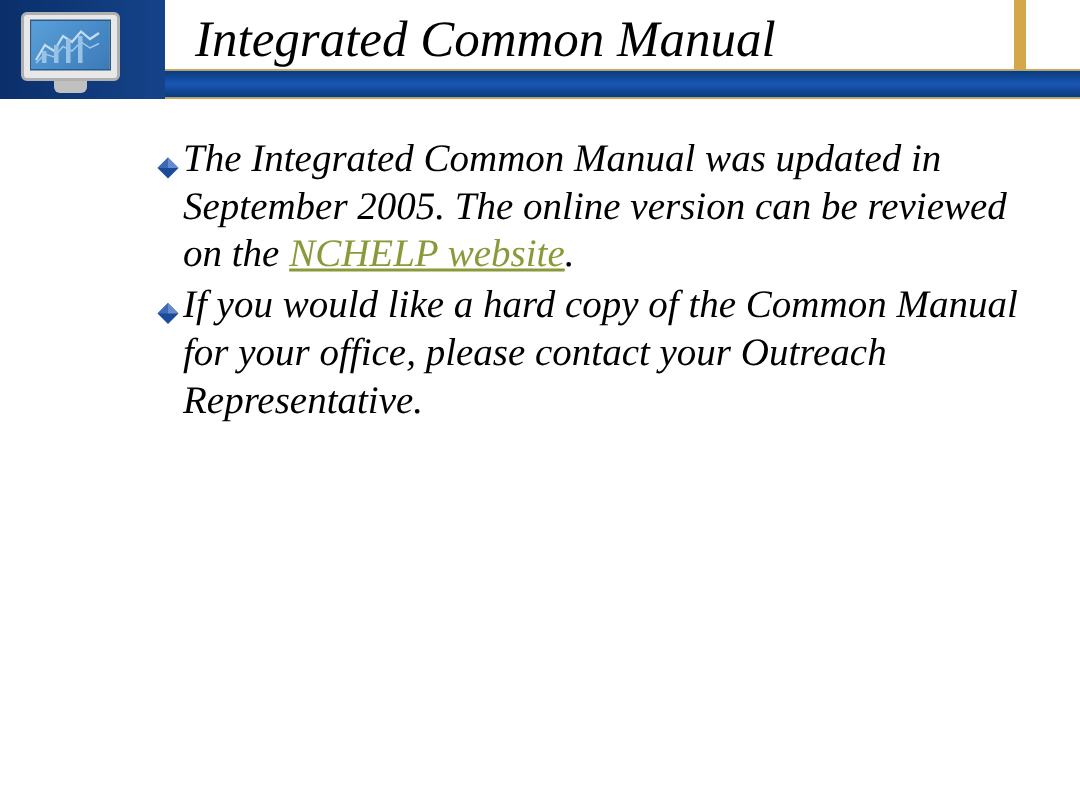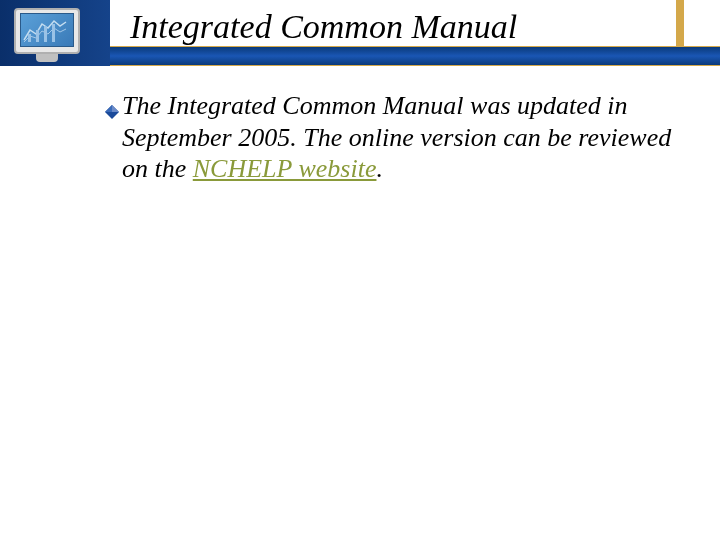--- a/index.html
+++ b/index.html
@@ -158,13 +158,25 @@
       <svg class="diamond" viewBox="0 0 16 16">
         <polygon points="8,1 15,8 8,15 1,8" fill="#1a4a9a"></polygon>
         <polygon points="8,1 15,8 8,8" fill="#6a8ac8"></polygon>
         <polygon points="8,1 1,8 8,8" fill="#3a6ab8"></polygon>
       </svg>
     </span>
     <span class="bullet-text">
       <span>The Integrated Common Manual was updated in September 2005. The online version can be reviewed on the </span><a class="link">NCHELP website</a><span>.</span>
     </span>
   </div>
+  <div class="bullet-row">
+    <span class="bullet">
+      <svg class="diamond" viewBox="0 0 16 16">
+        <polygon points="8,1 15,8 8,15 1,8" fill="#1a4a9a"></polygon>
+        <polygon points="8,1 15,8 8,8" fill="#6a8ac8"></polygon>
+        <polygon points="8,1 1,8 8,8" fill="#3a6ab8"></polygon>
+      </svg>
+    </span>
+    <span class="bullet-text">
+      <span>If you would like a hard copy of the Common Manual for your office, please contact your Outreach Representative.</span>
+    </span>
+  </div>
 </div>
 
 </body></html>

